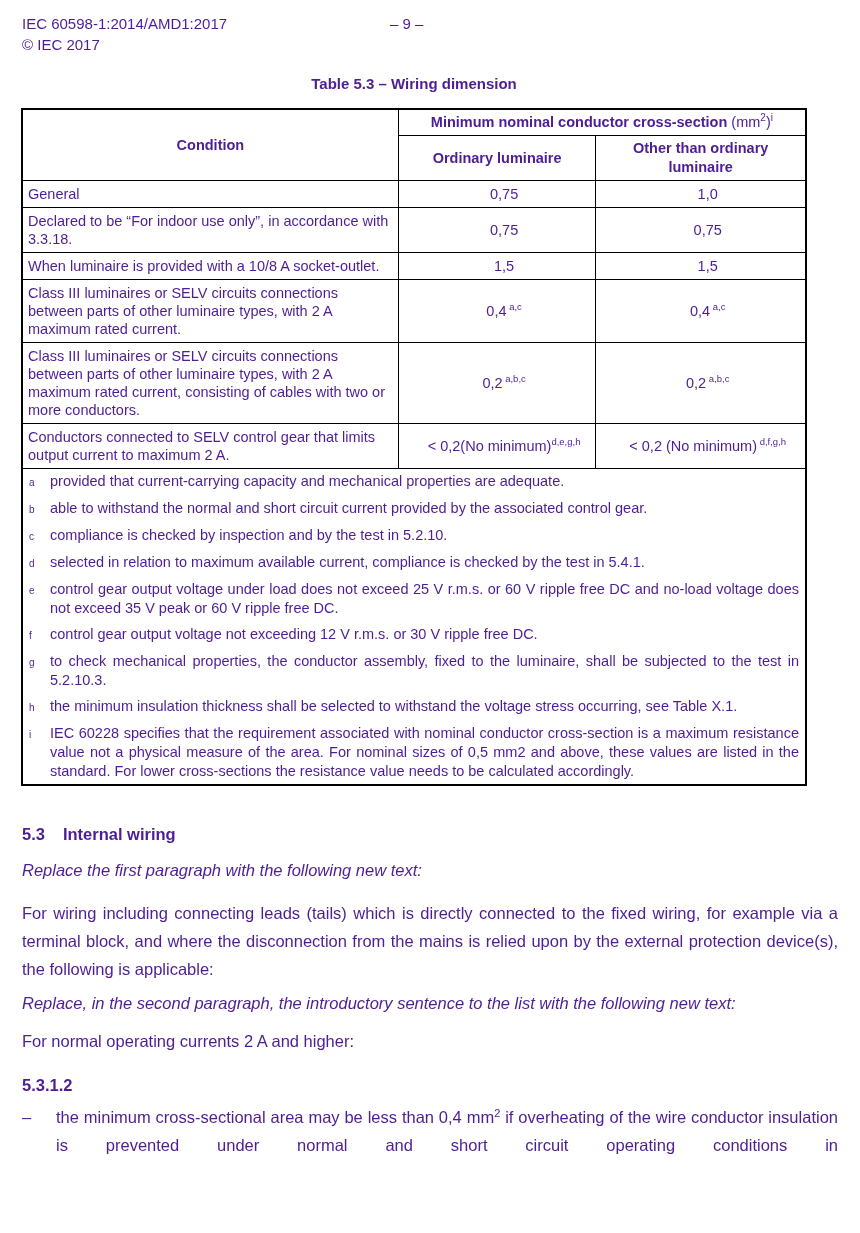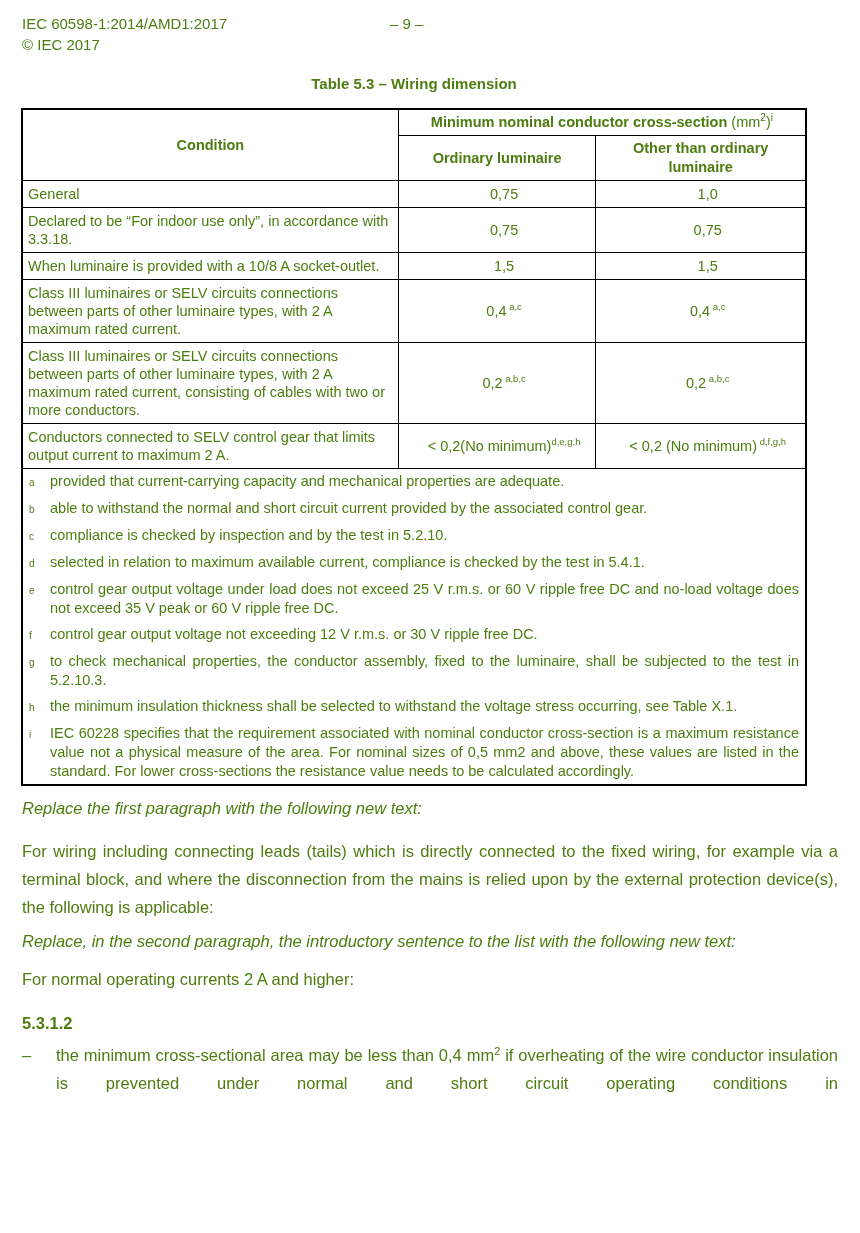--- a/index.html
+++ b/index.html
@@ -1,20 +1,20 @@
 <!DOCTYPE html>
 <html><head>
 <meta charset="utf-8">
 <style>
   html,body { margin:0; padding:0; background:#fff; }
   .page {
     position:relative;
     width:860px; height:1233px;
     background:#ffffff;
-    color:#4d7c0f;
+    color:#4c1d95;
     font-family:"Liberation Sans","DejaVu Sans",sans-serif;
     overflow:hidden;
     box-sizing:border-box;
   }
   
   .doc-header { position:relative; padding:13px 22px 0 22px; font-size:15px; line-height:21px; }
   .page-num { position:absolute; left:390px; top:13px; }
   
   .table-title { width:786px; margin:20px 0 0 21px; text-align:center; font-weight:bold; font-size:15px; }
   
@@ -152,20 +152,21 @@
               <span class="fn-m">i</span>
               <div class="fn-t">IEC 60228 specifies that the requirement associated with nominal conductor cross-section is a maximum resistance value not a physical measure of the area. For nominal sizes of 0,5 mm2 and above, these values are listed in the standard. For lower cross-sections the resistance value needs to be calculated accordingly.</div>
             </div>
         </td>
       </tr>
     </tbody>
   </table>
 
   <div class="content">
 
+    <div class="h-main"><span>5.3</span><span class="sec-title">Internal wiring</span></div>
 
 
     <div class="instr1">Replace the first paragraph with the following new text:</div>
 
     <div class="para1">For wiring including connecting leads (tails) which is directly connected to the fixed wiring, for example via a terminal block, and where the disconnection from the mains is relied upon by the external protection device(s), the following is applicable:</div>
 
     <div class="instr2">Replace, in the second paragraph, the introductory sentence to the list with the following new text:</div>
 
     <div class="para2">For normal operating currents 2 A and higher:</div>
 

